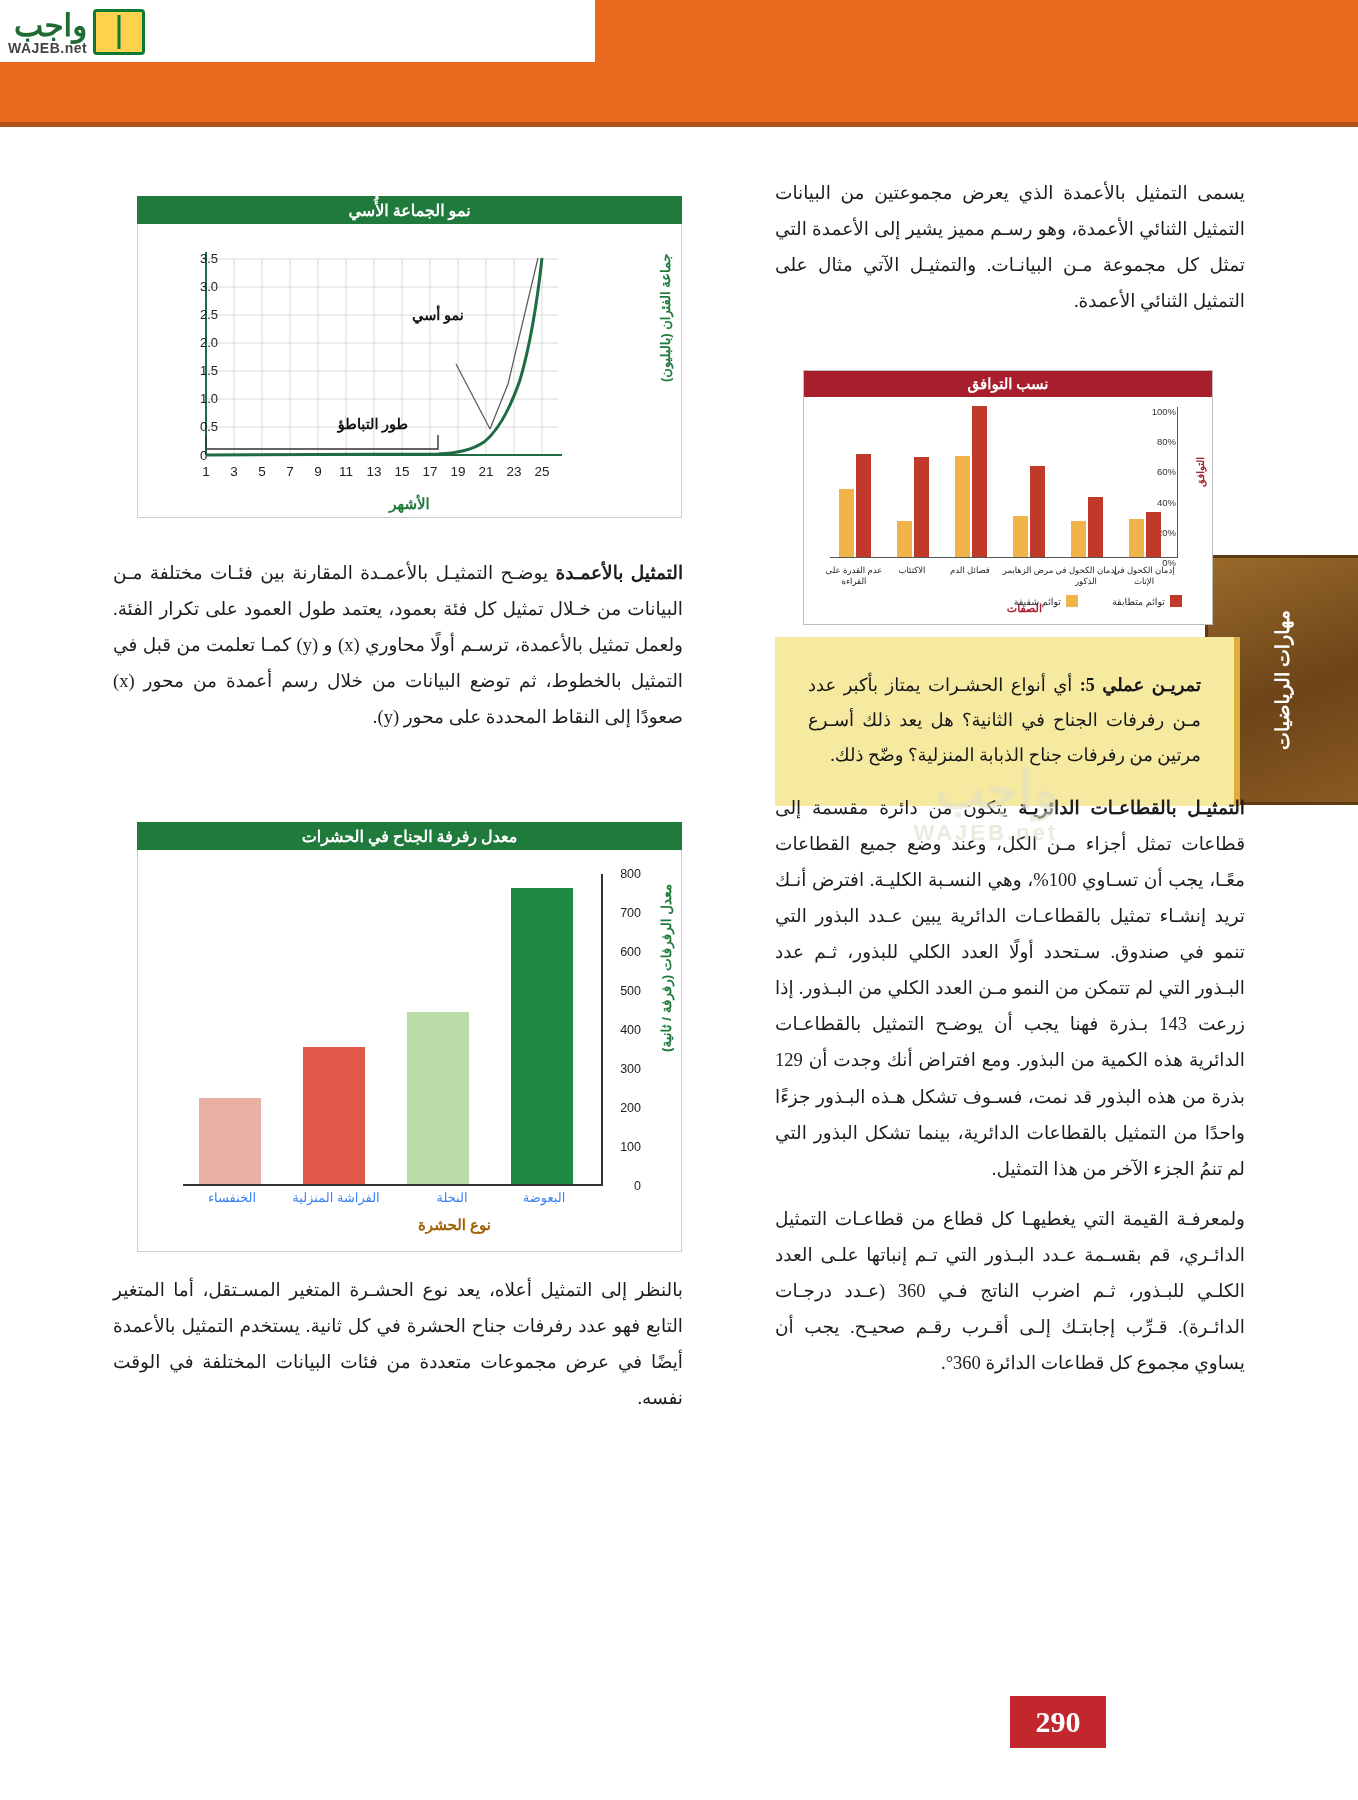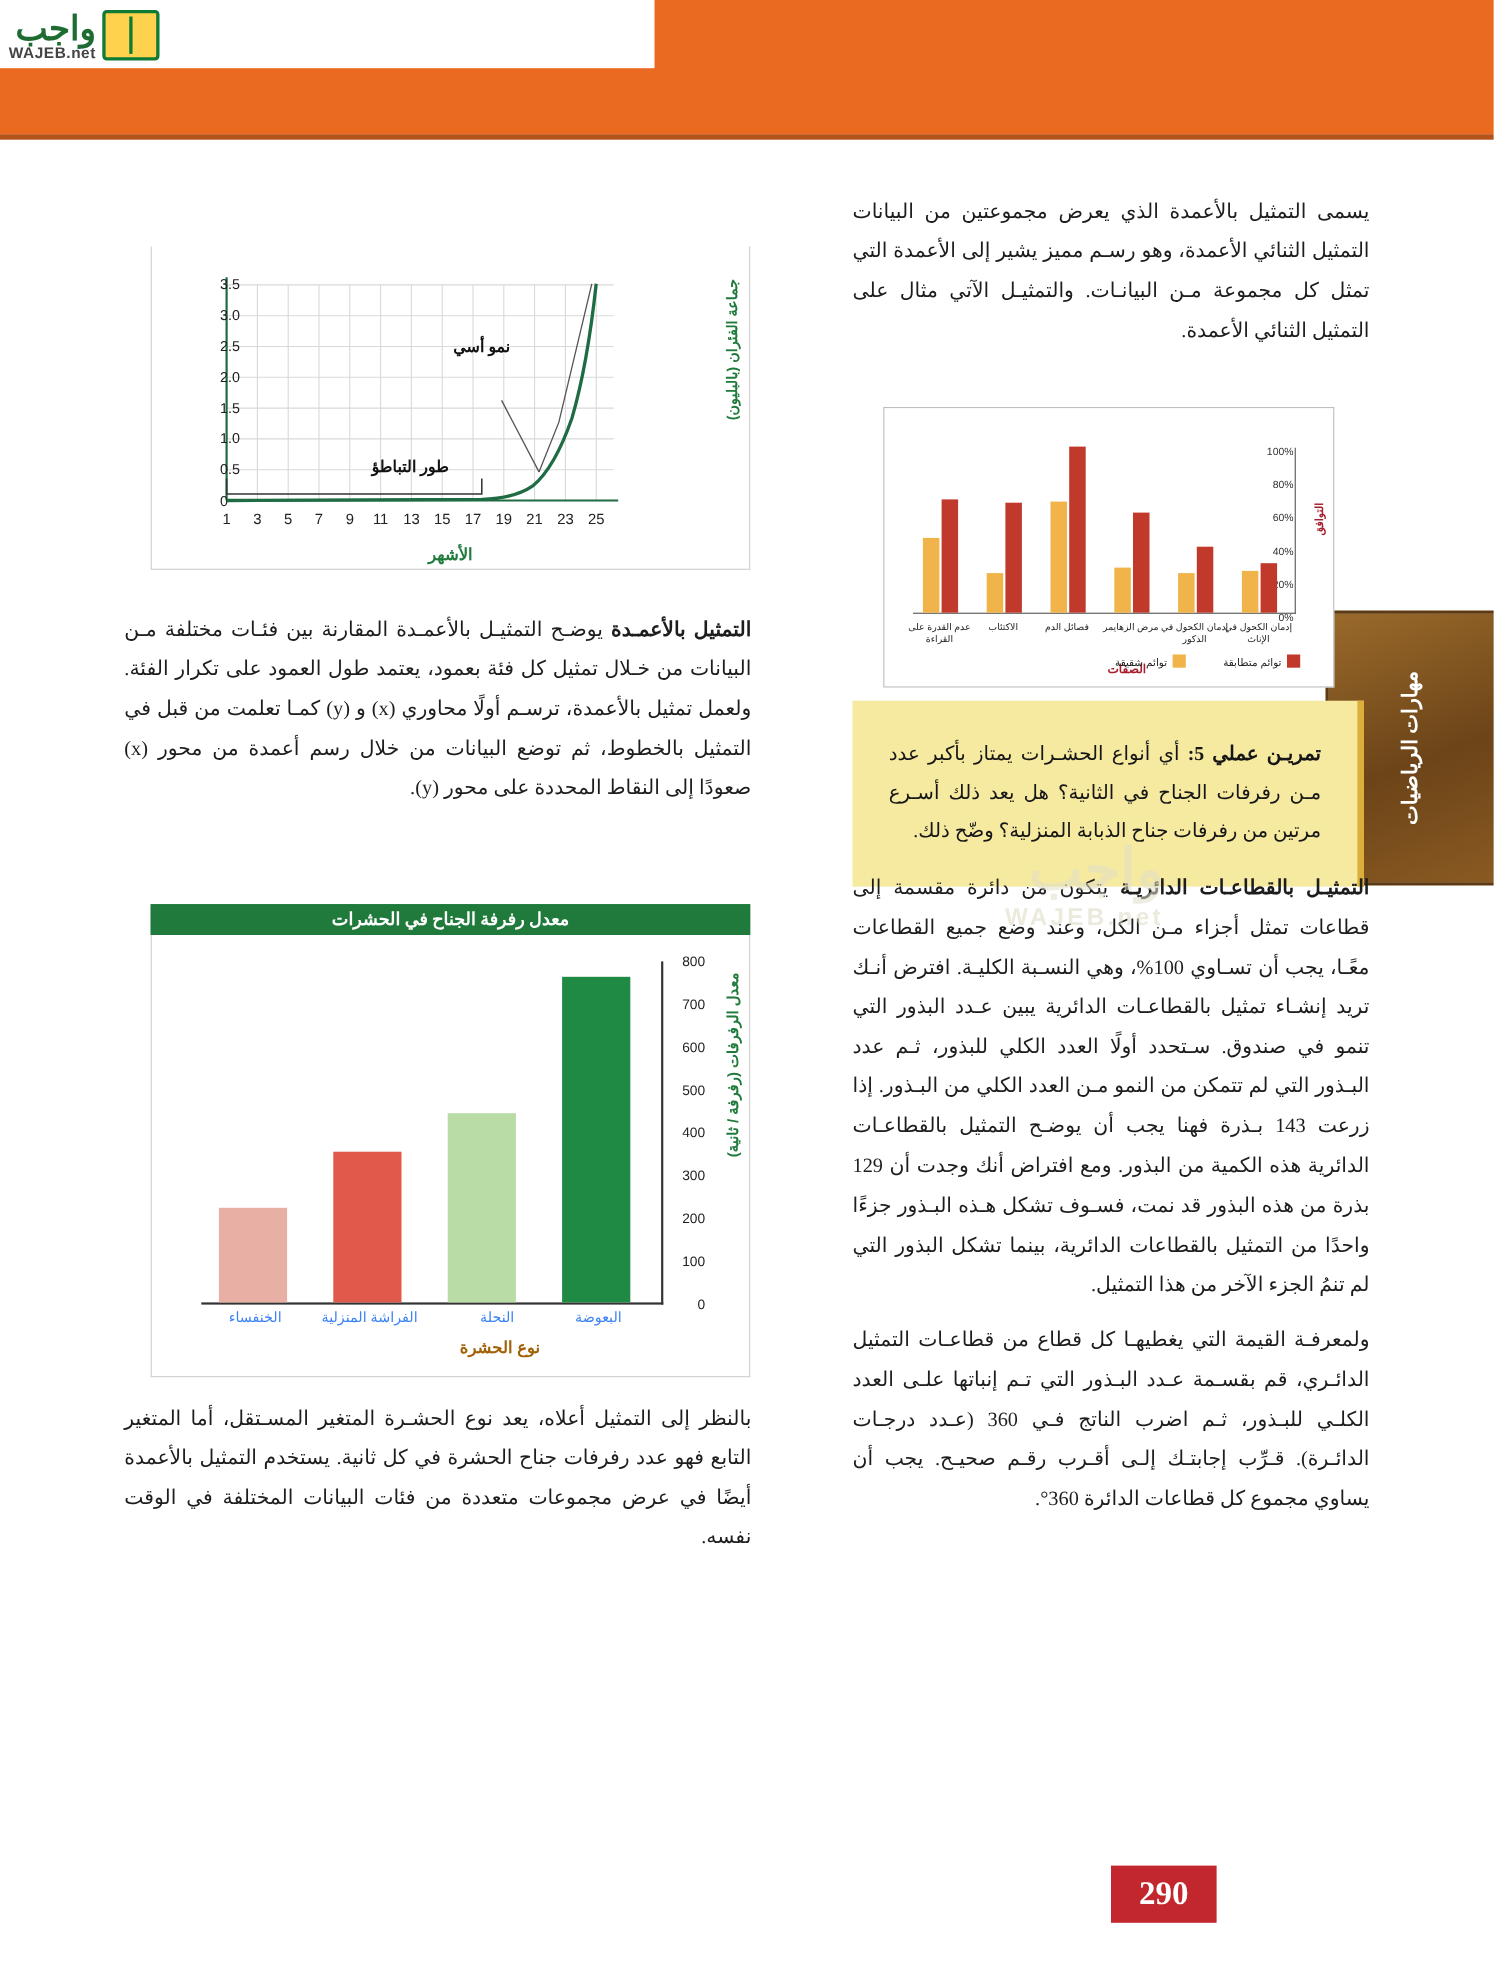--- a/index.html
+++ b/index.html
@@ -204,20 +204,21 @@
 
 <div class="side-tab">
   <span>مهارات الرياضيات</span>
 </div>
 
 <div class="col-right">
   <p class="body">يسمى التمثيل بالأعمدة الذي يعرض مجموعتين من البيانات التمثيل الثنائي الأعمدة، وهو رسـم مميز يشير إلى الأعمدة التي تمثل كل مجموعة مـن البيانـات. والتمثيـل الآتي مثال على التمثيل الثنائي الأعمدة.</p>
 </div>
 
 <div id="chart1" class="chart-card">
+  <div class="t chart-title">نسب التوافق</div>
   <div class="plot">
     <div class="c1-ylab">التوافق</div>
 
     <div class="c1-ticks">
       <div style="top:161px">0%</div>
       <div style="top:130.8px">20%</div>
       <div style="top:100.6px">40%</div>
       <div style="top:70.4px">60%</div>
       <div style="top:40.2px">80%</div>
       <div style="top:10px">100%</div>
@@ -275,20 +276,21 @@
   <p class="body">ولمعرفـة القيمة التي يغطيهـا كل قطاع من قطاعـات التمثيل الدائـري، قم بقسـمة عـدد البـذور التي تـم إنباتها علـى العدد الكلـي للبـذور، ثـم اضرب الناتج فـي 360 (عـدد درجـات الدائـرة). قـرِّب إجابتـك إلـى أقـرب رقـم صحيـح. يجب أن يساوي مجموع كل قطاعات الدائرة 360°.</p>
 </div>
 
 <div class="wm wm1">
   <span>واجب</span>
   <span class="n">WAJEB.net</span>
 </div>
 <div class="wm wm2">واجب</div>
 
 <div id="chart2">
+  <div class="t chart-title">نمو الجماعة الأُسي</div>
   <div class="c2-body">
     <div class="c2-ylab">جماعة الفئران (بالبليون)</div>
     <svg width="500" height="290" viewBox="0 0 500 290" style="position:absolute; left:0; top:0;">
 
       <g stroke="#d9d9d9" stroke-width="1">
         <line x1="68" y1="35" x2="420" y2="35"></line>
         <line x1="68" y1="63" x2="420" y2="63"></line>
         <line x1="68" y1="91" x2="420" y2="91"></line>
         <line x1="68" y1="119" x2="420" y2="119"></line>
         <line x1="68" y1="147" x2="420" y2="147"></line>

